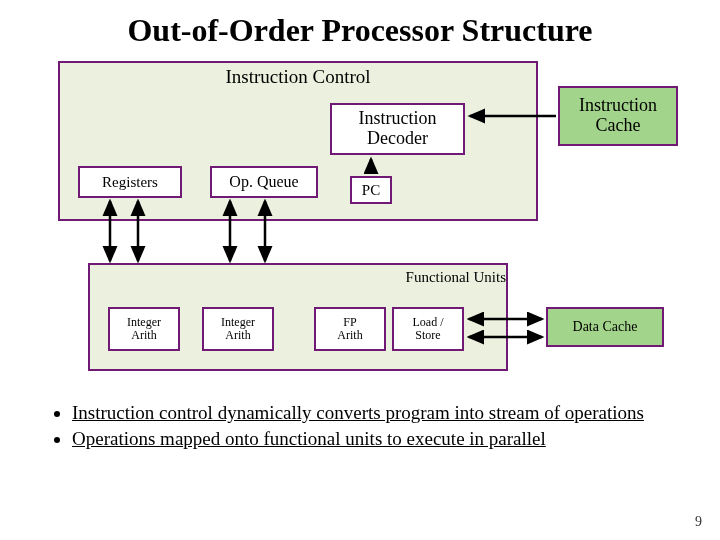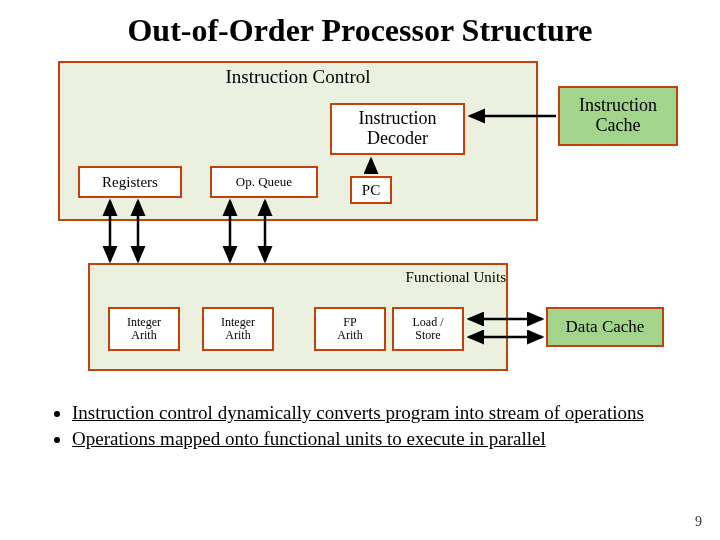--- a/index.html
+++ b/index.html
@@ -21,21 +21,21 @@
     font-family: "Book Antiqua", Georgia, serif;
   }
   .diagram {
     position: relative;
     width: 660px;
     height: 330px;
     margin: 0 auto;
   }
   .box {
     position: absolute;
-    border: 2px solid #c2410c;
+    border: 2px solid #701a75;
     display: flex;
     align-items: center;
     justify-content: center;
     text-align: center;
     font-size: 18px;
     line-height: 1.1;
   }
   .box.small { font-size: 12px; }
   .green-light { background: #ebf1de; }
   .green-mid { background: #a3d48b; }
@@ -52,40 +52,40 @@
   .ic-label {
     position: absolute;
     top: 4px; left: 0; width: 100%;
     text-align: center;
     font-size: 19px;
   }
 
   
   .decoder { left: 300px; top: 42px; width: 135px; height: 52px; }
   .registers { left: 48px; top: 105px; width: 104px; height: 32px; font-size: 15px; }
-  .opqueue { left: 180px; top: 105px; width: 108px; height: 32px; font-size: 13px; }
+  .opqueue { left: 180px; top: 105px; width: 108px; height: 32px; font-size: 16px; }
   .pc { left: 320px; top: 115px; width: 42px; height: 28px; font-size: 15px; }
   .icache { left: 528px; top: 25px; width: 120px; height: 60px; }
 
   
   .fu-box {
     left: 58px; top: 202px;
     width: 420px; height: 108px;
   }
   .fu-label {
     position: absolute;
     top: 4px; left: 0; width: 100%;
     text-align: right;
     font-size: 15px;
   }
   .iarith1 { left: 78px; top: 246px; width: 72px; height: 44px; }
   .iarith2 { left: 172px; top: 246px; width: 72px; height: 44px; }
   .fparith { left: 284px; top: 246px; width: 72px; height: 44px; }
   .loadstore { left: 362px; top: 246px; width: 72px; height: 44px; }
-  .dcache { left: 516px; top: 246px; width: 118px; height: 40px; font-size: 17px; }
+  .dcache { left: 516px; top: 246px; width: 118px; height: 40px; font-size: 14px; }
 
   
   svg.arrows {
     position: absolute;
     left: 0; top: 0;
     width: 660px; height: 330px;
     pointer-events: none;
   }
   .bullets {
     margin: 10px 20px 0 20px;

